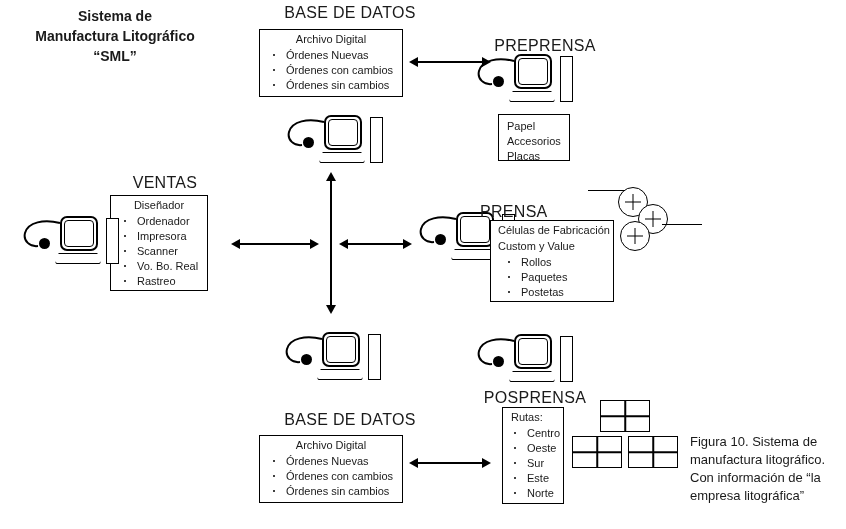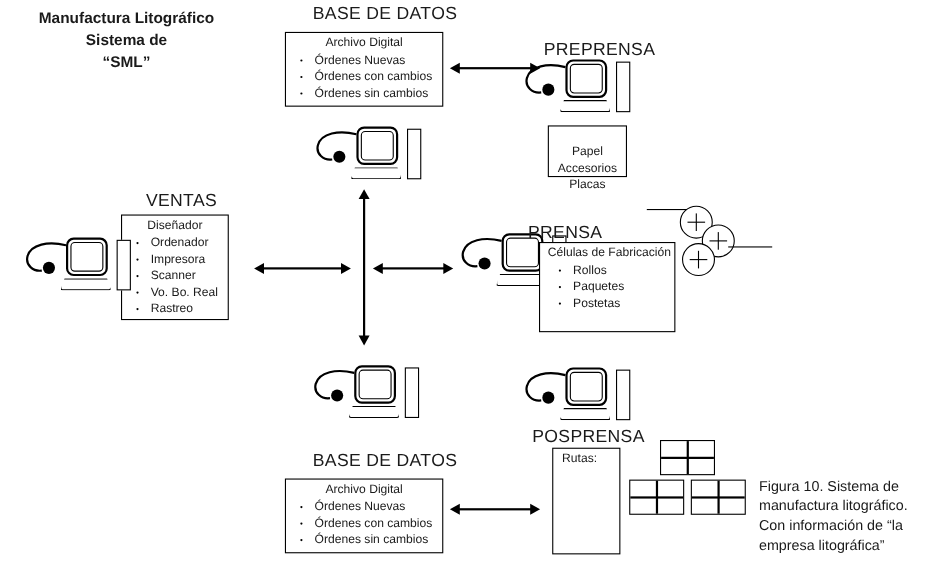--- a/index.html
+++ b/index.html
@@ -25,21 +25,21 @@
     position:absolute;border:1px solid #000;background:#fff;
     font-size:11px;line-height:15px;color:#1a1a1a;box-sizing:border-box;
   }
   .box .hdr{text-align:center;display:block;padding:2px 0 1px 0;}
   .box ul{margin:0;padding:0 0 0 26px;list-style:none;}
   .box li{position:relative;padding-left:0;}
   .box li:before{
     content:"";position:absolute;left:-13px;top:6px;
     width:2px;height:2px;background:#000;border-radius:50%;
   }
-  .box.plain{padding:16px 8px;text-align:center;}
+  .box.plain{padding:4px 8px;}
   .box.plain div{display:block;}
   
   .arrow-h{position:absolute;height:14px;}
   .arrow-h .shaft{position:absolute;left:7px;right:7px;top:6px;height:2px;background:#000;}
   .arrow-h .head-l{position:absolute;left:0;top:2px;width:0;height:0;
     border-top:5px solid transparent;border-bottom:5px solid transparent;border-right:9px solid #000;}
   .arrow-h .head-r{position:absolute;right:0;top:2px;width:0;height:0;
     border-top:5px solid transparent;border-bottom:5px solid transparent;border-left:9px solid #000;}
   .arrow-v{position:absolute;width:14px;}
   .arrow-v .shaft{position:absolute;top:7px;bottom:7px;left:6px;width:2px;background:#000;}
@@ -75,22 +75,22 @@
   .pallet{position:absolute;width:48px;height:30px;border:1.5px solid #000;background:#fff;}
   .pallet:before{content:"";position:absolute;left:0;right:0;top:50%;height:1.5px;
     background:#000;transform:translateY(-50%);}
   .pallet:after{content:"";position:absolute;top:0;bottom:0;left:50%;width:1.5px;
     background:#000;transform:translateX(-50%);}
 </style>
 </head>
 <body>
 
 <div class="title">
+  <div>Sistema de</div>
   <div>Manufactura Litográfico</div>
-  <div>Sistema de</div>
   <div>“SML”</div>
 </div>
 
 <div class="section-label" style="left:260px;top:4px;width:180px;">BASE DE DATOS</div>
 
 <div class="box" style="left:259px;top:29px;width:144px;height:68px;">
   <span class="hdr">Archivo Digital</span>
   <ul>
     <li>Órdenes Nuevas</li>
     <li>Órdenes con cambios</li>
@@ -180,20 +180,21 @@
   <div class="mouse"></div>
   <div class="monitor"></div>
   <div class="kb"></div>
   <div class="tower"></div>
 </div>
 
 <div class="section-label" style="left:480px;top:203px;width:100px;text-align:left;">PRENSA</div>
 
 <div class="box" style="left:490px;top:220px;width:124px;height:82px;">
   <span class="hdr" style="text-align:left;padding-left:7px;">Células de Fabricación</span>
+  <span class="hdr" style="text-align:left;padding-left:7px;padding-top:0;">Custom y Value</span>
   <ul style="padding-left:30px;">
     <li>Rollos</li>
     <li>Paquetes</li>
     <li>Postetas</li>
   </ul>
 </div>
 
 <div class="rollers" style="left:588px;top:180px;">
   <div class="roller-line" style="left:0px;top:10px;width:45px;"></div>
   <div class="roller" style="left:30px;top:7px;"></div>
@@ -236,20 +237,27 @@
   <div class="mouse"></div>
   <div class="monitor"></div>
   <div class="kb"></div>
   <div class="tower"></div>
 </div>
 
 <div class="section-label" style="left:480px;top:389px;width:110px;">POSPRENSA</div>
 
 <div class="box" style="left:502px;top:407px;width:62px;height:97px;">
   <span class="hdr" style="text-align:left;padding-left:8px;">Rutas:</span>
+  <ul style="padding-left:24px;">
+    <li>Centro</li>
+    <li>Oeste</li>
+    <li>Sur</li>
+    <li>Este</li>
+    <li>Norte</li>
+  </ul>
 </div>
 
 <div class="pallets" style="left:572px;top:400px;">
   <div class="pallet" style="left:28px;top:0px;"></div>
   <div class="pallet" style="left:0px;top:36px;"></div>
   <div class="pallet" style="left:56px;top:36px;"></div>
 </div>
 
 <div class="caption" style="left:690px;top:433px;width:152px;">
   <div>Figura 10. Sistema de</div>

